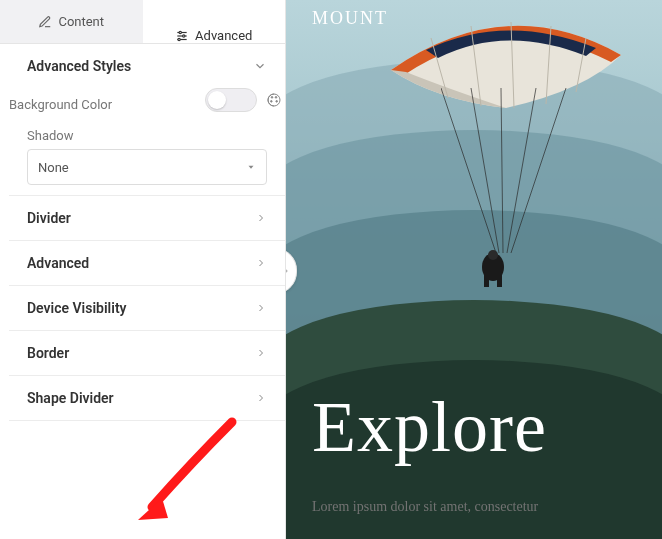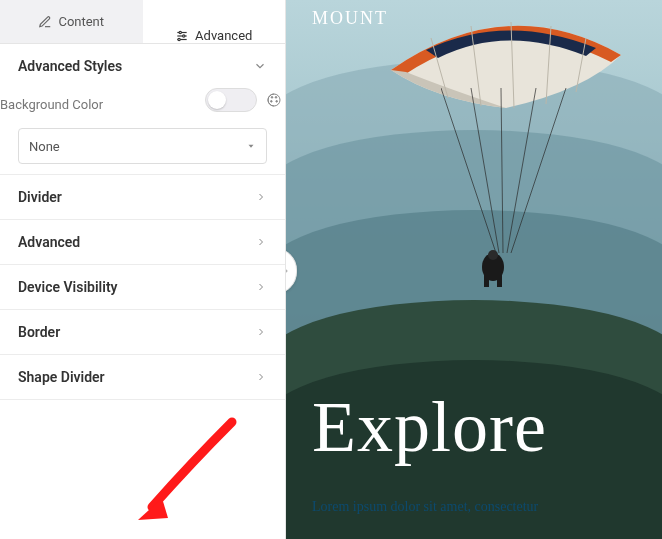--- a/index.html
+++ b/index.html
@@ -2,21 +2,21 @@
 <html><head>
 <meta charset="utf-8">
 <style>
 * { margin: 0; padding: 0; box-sizing: border-box; }
 body { font-family: -apple-system, BlinkMacSystemFont, "Segoe UI", Roboto, sans-serif; width: 662px; height: 539px; overflow: hidden; background: #fff; display: flex; }
 .sidebar { width: 286px; height: 539px; background: #fff; border-right: 1px solid #e5e5e5; display: flex; flex-direction: column; }
 .tabs { display: flex; height: 44px; border-bottom: 1px solid #e5e5e5; }
 .tab { flex: 1; display: flex; align-items: center; justify-content: center; gap: 6px; font-size: 13px; color: #555; cursor: pointer; background: #f1f1f3; }
 .tab.active { background: #fff; color: #333; align-items: flex-end; }
 .tab-icon { display: inline-flex; }
-.panel-body { flex: 1; overflow-y: auto; padding: 0; }
+.panel-body { flex: 1; overflow-y: auto; padding: 0; margin-left: 9px; }
 .section { border-bottom: 1px solid #ececec; }
 .section-header { display: flex; align-items: center; justify-content: space-between; padding: 14px 18px; font-size: 14px; font-weight: 600; color: #333; cursor: pointer; }
 .section-header.expanded { padding-bottom: 10px; }
 .chevron { display: inline-flex; color: #888; }
 .control-row { padding: 4px 18px 10px; }
 .control-label { font-size: 13px; color: #777; margin-bottom: 6px; display: flex; align-items: center; justify-content: space-between; }
 .color-control { display: flex; align-items: flex-end; justify-content: space-between; padding: 4px 0 12px; }
 .color-label { font-size: 13px; color: #777; }
 .color-pick { display: flex; align-items: center; gap: 6px; }
 .toggle { width: 52px; height: 24px; border-radius: 12px; background: #efeef2; border: 1px solid #ddd; position: relative; }
@@ -30,21 +30,21 @@
 .ridge.r1 { top: 60px; height: 600px; background: #88acb5; opacity: .6; }
 .ridge.r2 { top: 130px; height: 600px; background: #6e97a1; opacity: .65; }
 .ridge.r3 { top: 210px; height: 600px; background: #567f89; opacity: .7; }
 .ridge.r4 { top: 300px; height: 600px; background: #2f4c3e; }
 .ridge.r5 { top: 360px; height: 600px; background: #20382e; }
 .canopy { position: absolute; top: 20px; left: 100px; width: 240px; height: 90px; }
 .lines { position: absolute; top: 88px; left: 155px; width: 130px; height: 170px; }
 .person { position: absolute; top: 245px; left: 188px; width: 38px; height: 44px; }
 .brand { position: absolute; top: 8px; left: 26px; color: #fff; font-size: 18px; font-weight: 400; letter-spacing: 2px; font-family: Georgia, serif; }
 .headline { position: absolute; left: 26px; bottom: 70px; color: #fff; font-family: Georgia, "Times New Roman", serif; font-size: 72px; font-weight: 400; letter-spacing: 1px; }
-.subtext { position: absolute; left: 26px; right: 10px; bottom: 24px; color: #0c4a6e; font-size: 14px; font-family: Georgia, serif; white-space: nowrap; overflow: hidden; }
+.subtext { position: absolute; left: 26px; right: 10px; bottom: 24px; color: #737373; font-size: 14px; font-family: Georgia, serif; white-space: nowrap; overflow: hidden; }
 .notch { position: absolute; left: -11px; top: 248px; width: 22px; height: 46px; background: #fff; border-radius: 0 22px 22px 0; box-shadow: 0 1px 3px rgba(0,0,0,.15); border: 1px solid #e5e5e5; border-left: none; display: flex; align-items: center; justify-content: center; color: #888; }
 .arrow { position: absolute; left: 132px; top: 412px; width: 110px; height: 120px; pointer-events: none; }
 </style>
 </head>
 <body>
 
 <div class="sidebar">
   <div class="tabs">
     <div class="tab">
       <span class="tab-icon">
@@ -90,20 +90,21 @@
                 <path d="M12 3a9 9 0 000 18"></path>
                 <circle cx="9" cy="8" r="1.2" fill="currentColor"></circle>
                 <circle cx="15" cy="8" r="1.2" fill="currentColor"></circle>
                 <circle cx="16" cy="14" r="1.2" fill="currentColor"></circle>
                 <circle cx="8" cy="14" r="1.2" fill="currentColor"></circle>
               </svg>
           </span>
         </div>
       </div>
       <div class="control-row">
+        <div class="control-label">Shadow</div>
         <div class="select">
           <span>None</span>
           <span class="chevron">
             <svg width="10" height="10" viewBox="0 0 24 24" fill="#888">
                 <polygon points="6,9 18,9 12,16"></polygon>
               </svg>
           </span>
         </div>
       </div>
     </div>

